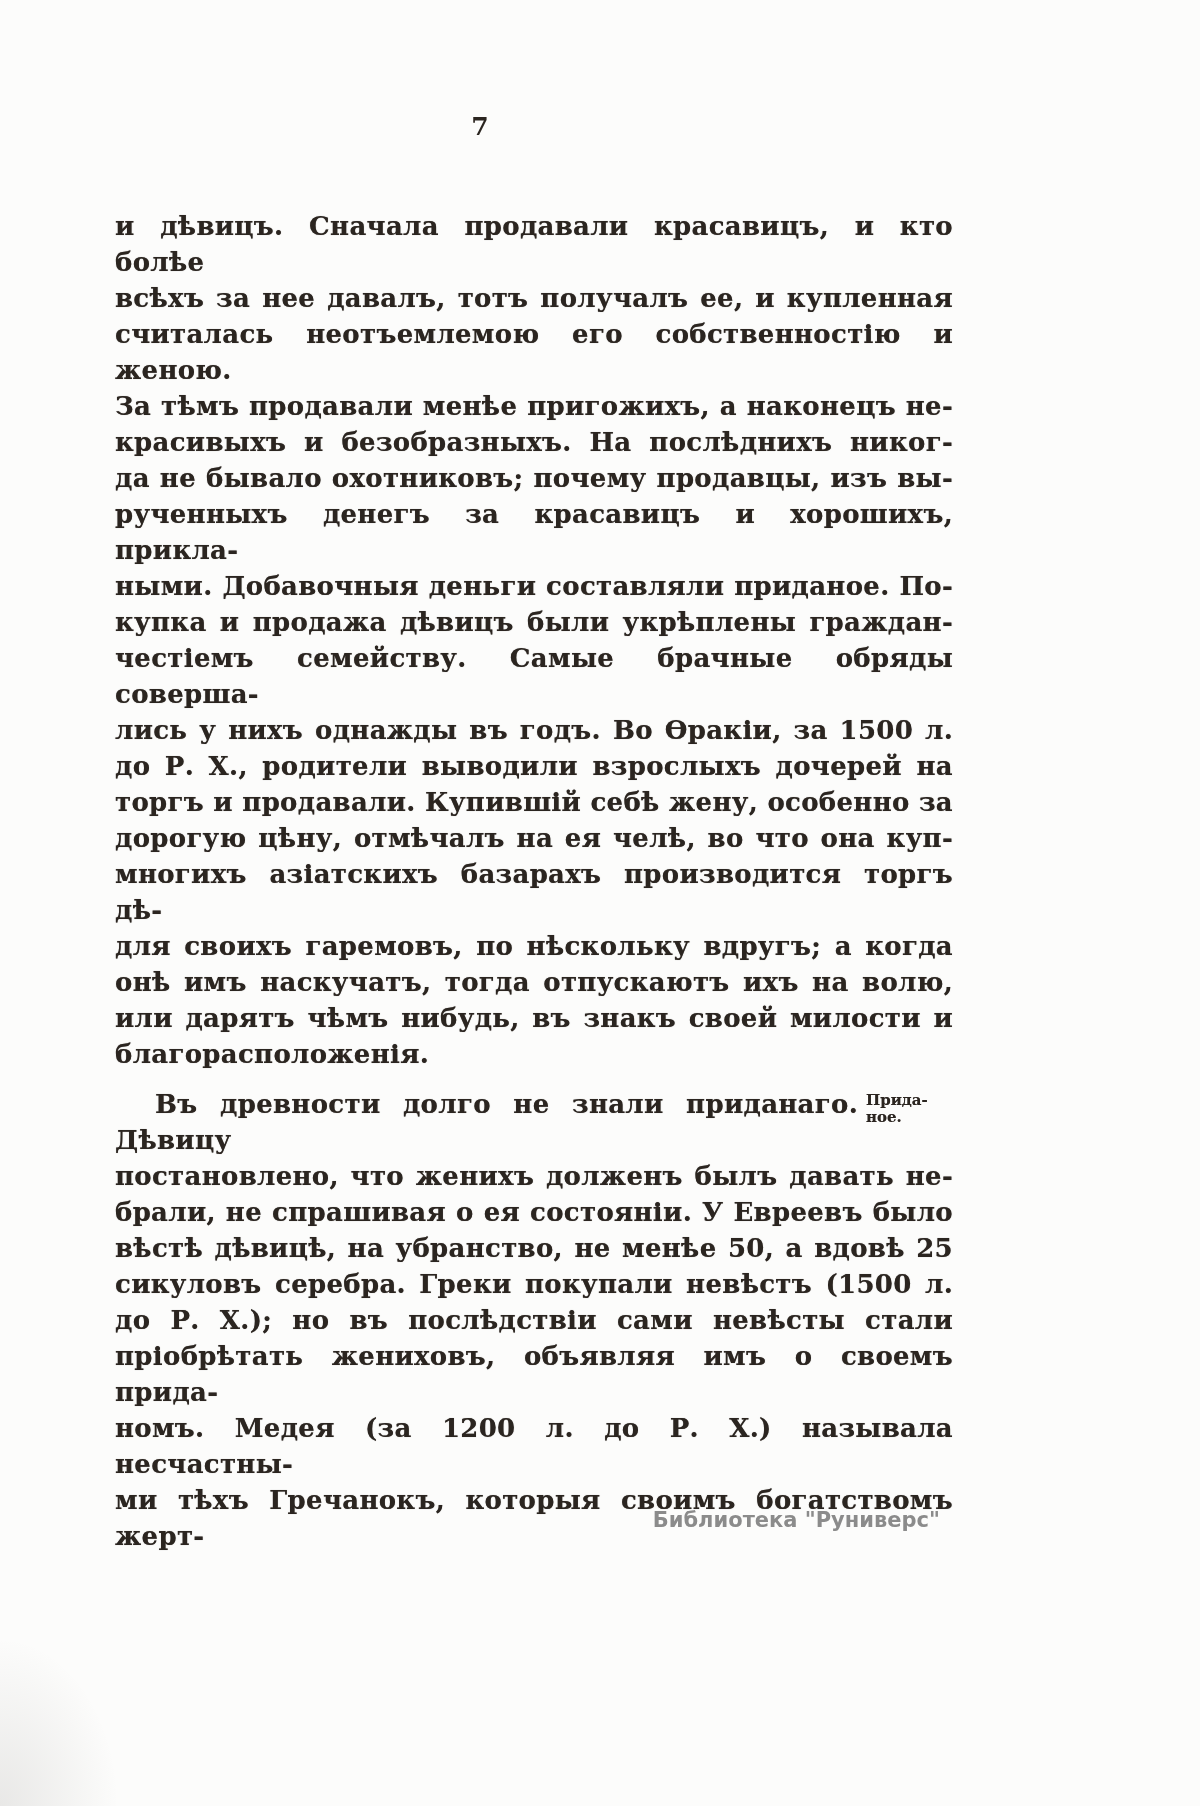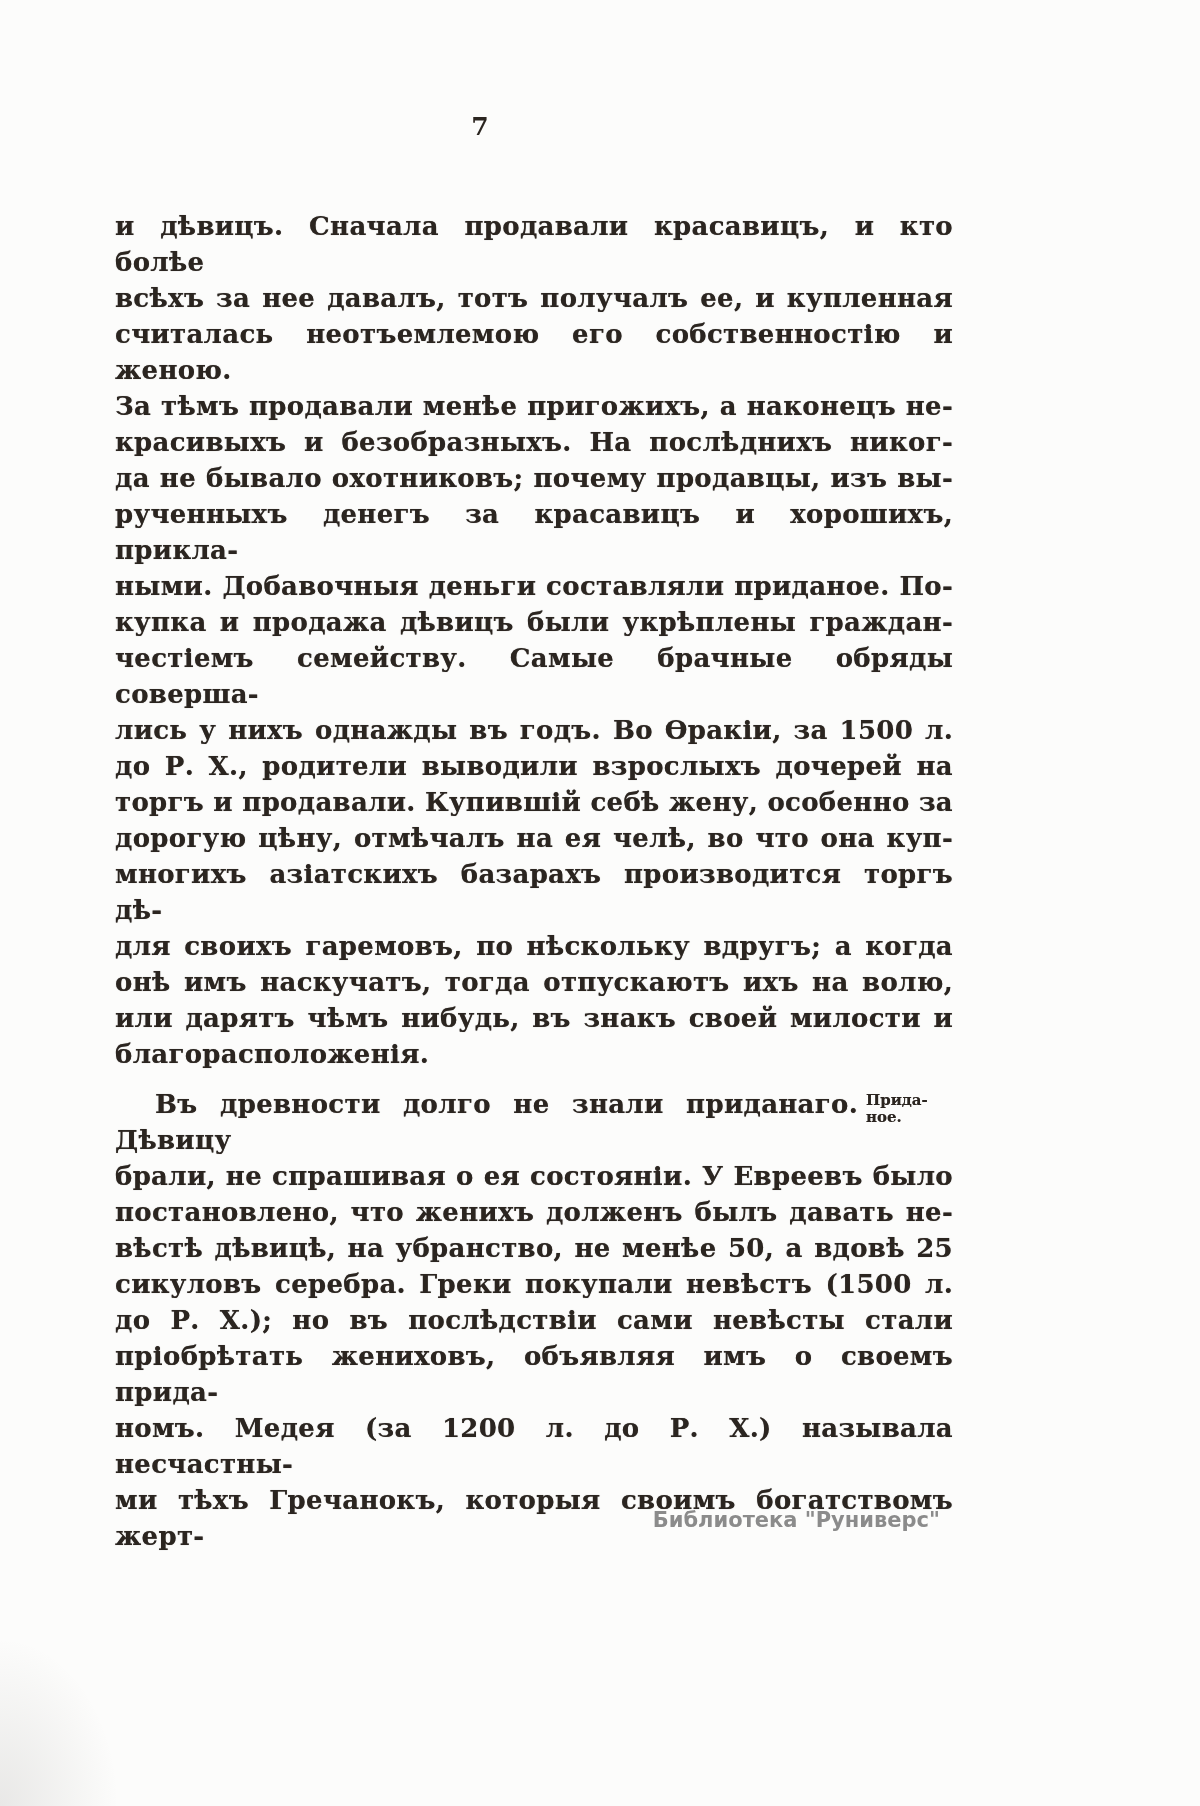--- a/index.html
+++ b/index.html
@@ -87,22 +87,22 @@
         <div class="line">торгъ и продавали. Купившій себѣ жену, особенно за</div>
         <div class="line">дорогую цѣну, отмѣчалъ на ея челѣ, во что она куп-</div>
         <div class="line">многихъ азіатскихъ базарахъ производится торгъ дѣ-</div>
         <div class="line">для своихъ гаремовъ, по нѣскольку вдругъ; а когда</div>
         <div class="line">онѣ имъ наскучатъ, тогда отпускаютъ ихъ на волю,</div>
         <div class="line">или дарятъ чѣмъ нибудь, въ знакъ своей милости и</div>
         <div class="line last">благорасположенія.</div>
       </div>
     <div class="paragraph p2">
         <div class="line">Въ древности долго не знали приданаго. Дѣвицу</div>
+        <div class="line">постановлено, что женихъ долженъ былъ давать не-</div>
         <div class="line">брали, не спрашивая о ея состояніи. У Евреевъ было</div>
-        <div class="line">постановлено, что женихъ долженъ былъ давать не-</div>
         <div class="line">вѣстѣ дѣвицѣ, на убранство, не менѣе 50, а вдовѣ 25</div>
         <div class="line">сикуловъ серебра. Греки покупали невѣстъ (1500 л.</div>
         <div class="line">до Р. Х.); но въ послѣдствіи сами невѣсты стали</div>
         <div class="line">пріобрѣтать жениховъ, объявляя имъ о своемъ прида-</div>
         <div class="line">номъ. Медея (за 1200 л. до Р. Х.) называла несчастны-</div>
         <div class="line">ми тѣхъ Гречанокъ, которыя своимъ богатствомъ жерт-</div>
       </div>
   </div>
 
   <div class="margin-note">

